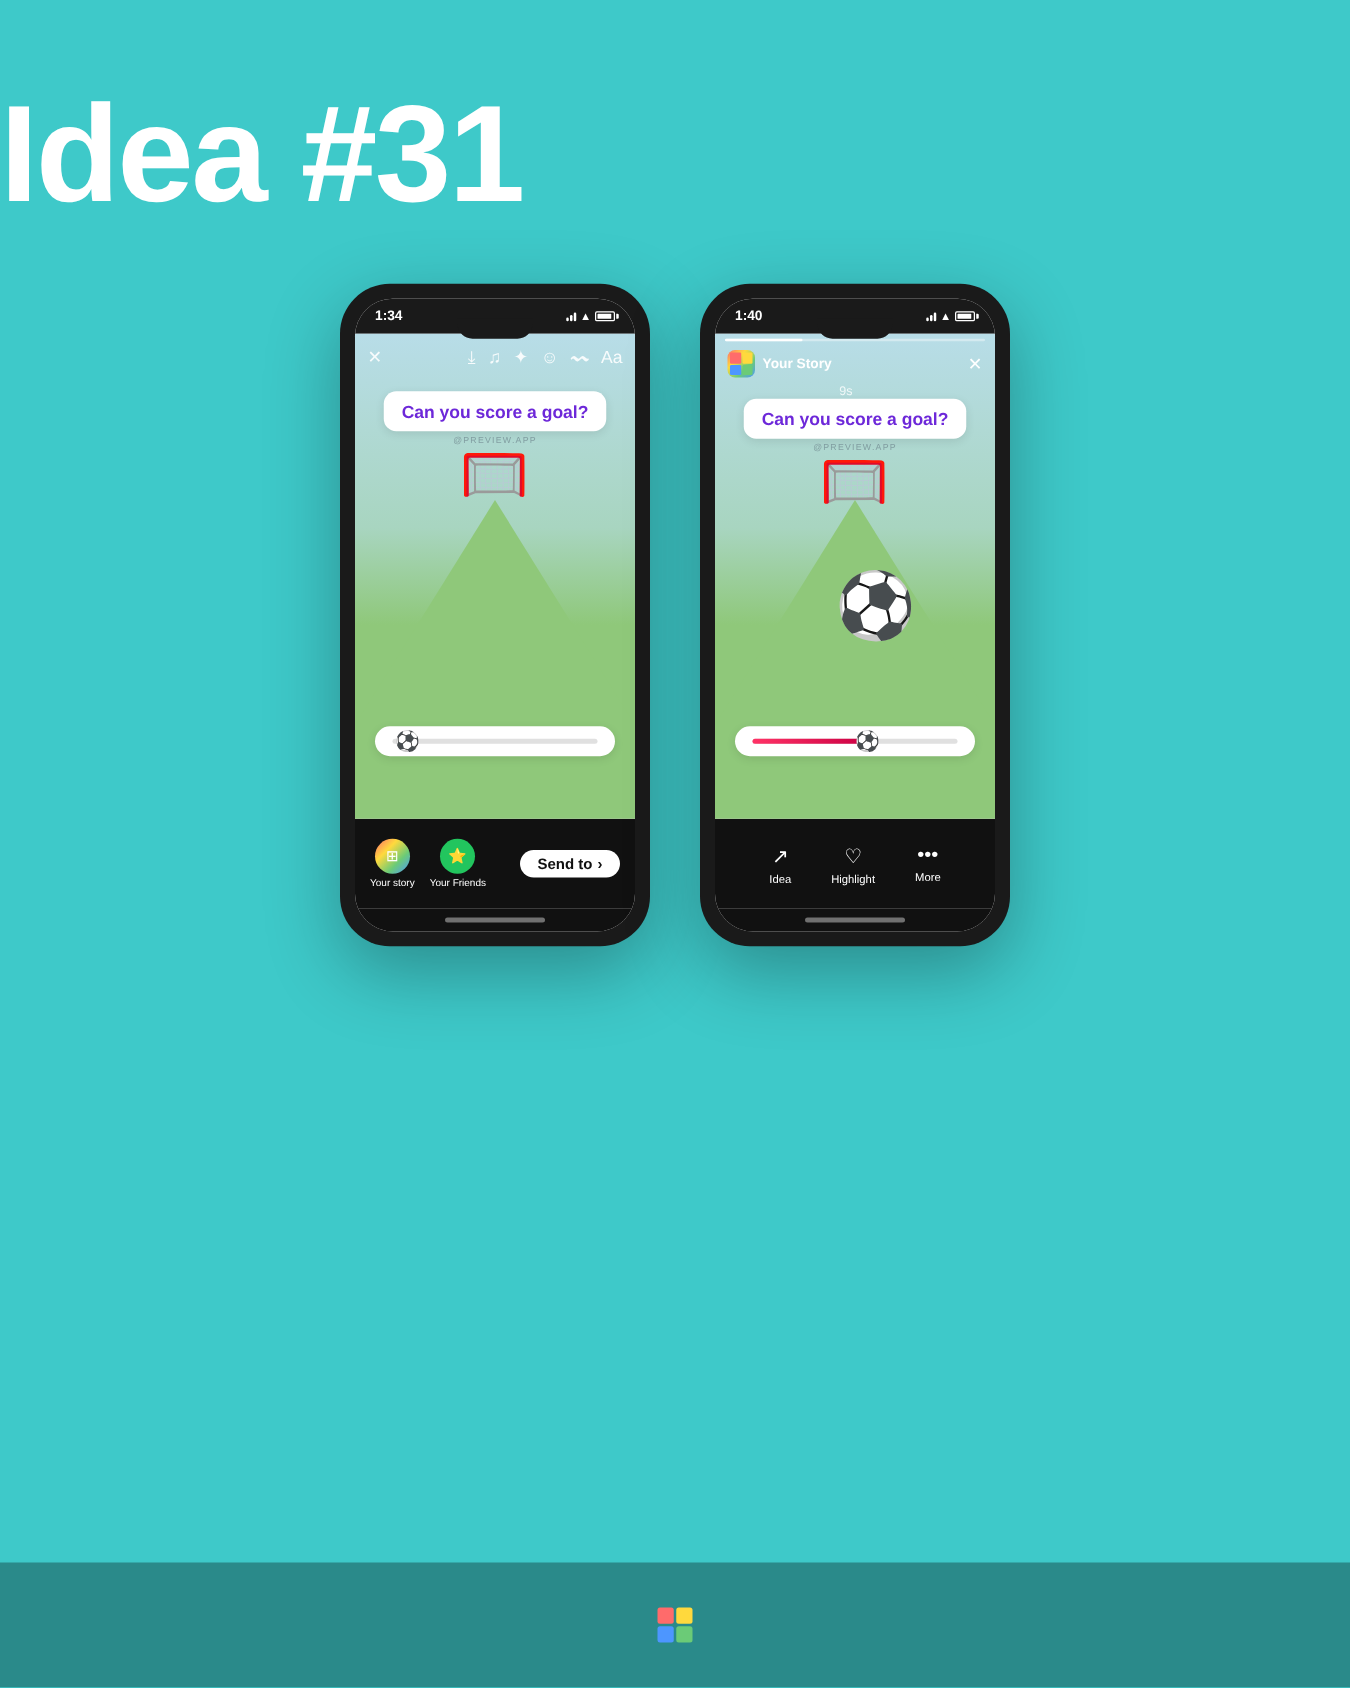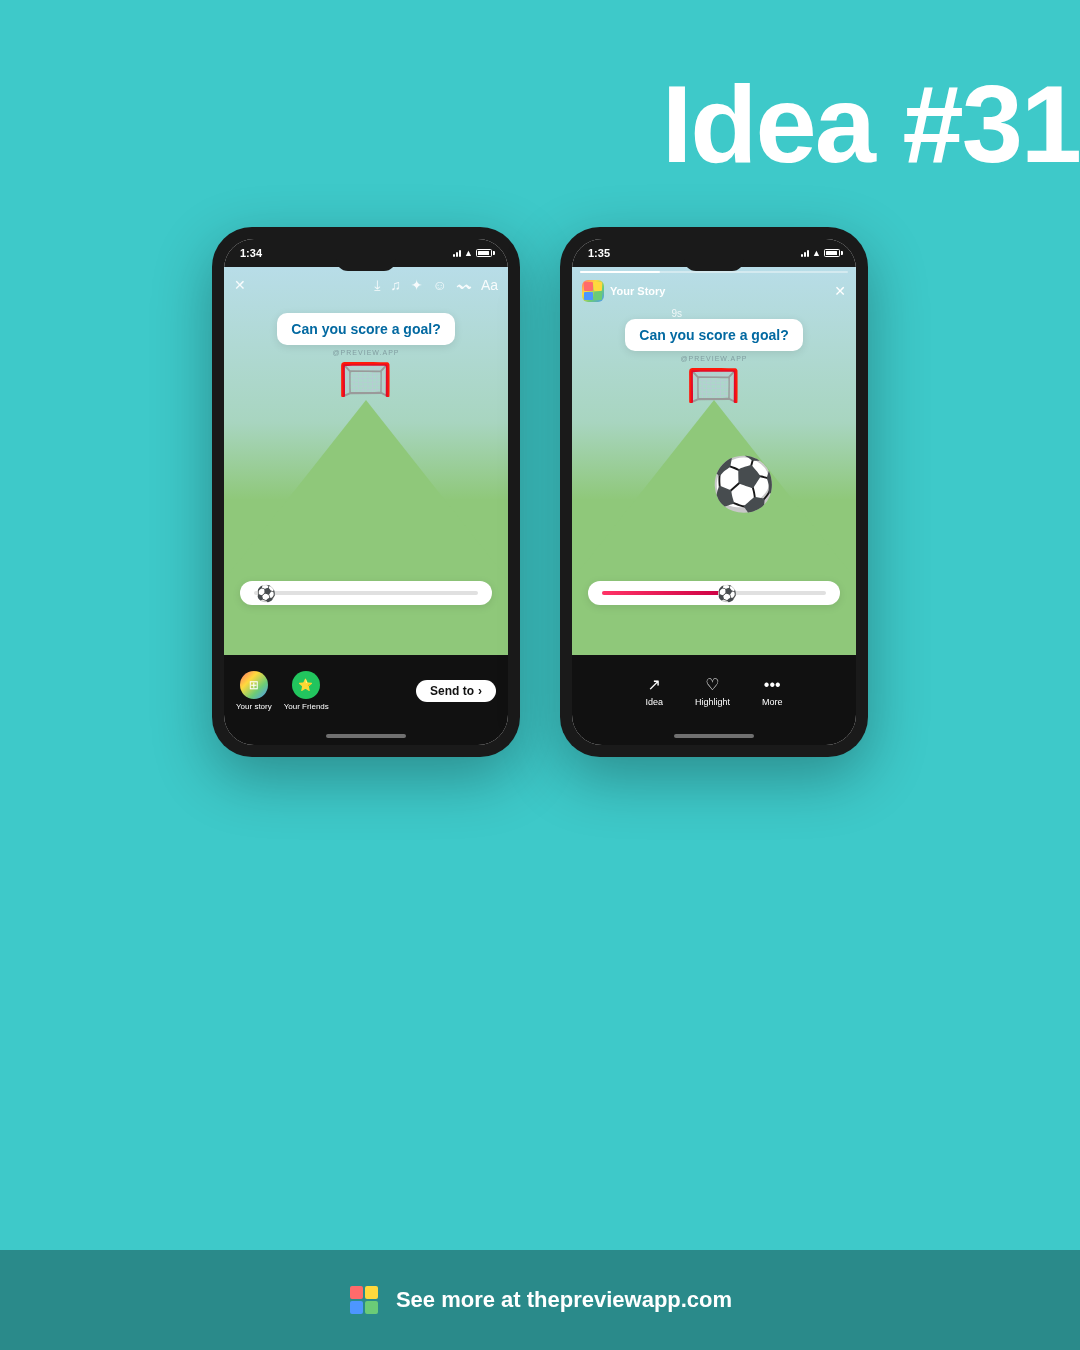--- a/index.html
+++ b/index.html
@@ -10,21 +10,21 @@
       font-family: -apple-system, BlinkMacSystemFont, 'Helvetica Neue', Arial, sans-serif;
       overflow: hidden;
       display: flex;
       flex-direction: column;
       align-items: center;
     }
 
     
     .header {
       width: 100%;
-      text-align: right;
+      text-align: left;
       padding: 60px 0 40px 0;
     }
     .header h1 {
       font-size: 110px;
       font-weight: 900;
       color: white;
       letter-spacing: -2px;
     }
 
     
@@ -33,21 +33,21 @@
       flex-direction: row;
       justify-content: center;
       align-items: flex-start;
       gap: 40px;
       flex: 1;
       padding: 0 40px;
     }
 
     
     .phone {
-      width: 308px;
+      width: 248px;
       height: 530px;
       background: #1a1a1a;
       border-radius: 40px;
       padding: 12px;
       position: relative;
       box-shadow: 0 20px 60px rgba(0,0,0,0.3);
     }
 
     .phone-inner {
       width: 100%;
@@ -224,21 +224,21 @@
       position: relative;
     }
 
     .story-question {
       background: white;
       border-radius: 10px;
       padding: 8px 14px;
       margin: 10px 16px 0;
       font-size: 14px;
       font-weight: 800;
-      color: #0369a1;
+      color: #6d28d9;
       text-align: center;
       box-shadow: 0 2px 8px rgba(0,0,0,0.1);
     }
 
     .preview-watermark {
       color: rgba(100,120,130,0.6);
       font-size: 7px;
       letter-spacing: 1px;
       margin-top: 4px;
       font-weight: 500;
@@ -543,21 +543,21 @@
       </div>
 
     </div>
   </div>
 
   <div class="phone">
     <div class="notch"></div>
     <div class="phone-inner">
 
       <div class="status-bar">
-        <span class="time">1:35</span>
+        <span class="time">1:40</span>
         <div class="icons">
           <div class="signal-bar">
             <span></span>
               <span></span>
               <span></span>
           </div>
           <span class="wifi-icon">▲</span>
           <div class="battery-icon">
             <div class="battery-fill"></div>
           </div>
@@ -629,14 +629,13 @@
 
 </div>
 
 <div class="footer">
   <div class="footer-logo">
     <div class="footer-logo-cell" style="background:#ff6b6b;"></div>
     <div class="footer-logo-cell" style="background:#ffd93d;"></div>
     <div class="footer-logo-cell" style="background:#4d96ff;"></div>
     <div class="footer-logo-cell" style="background:#6bcb77;"></div>
   </div>
-  <span class="footer-text">See more at thepreviewapp.com</span>
 </div>
 
 </body></html>

